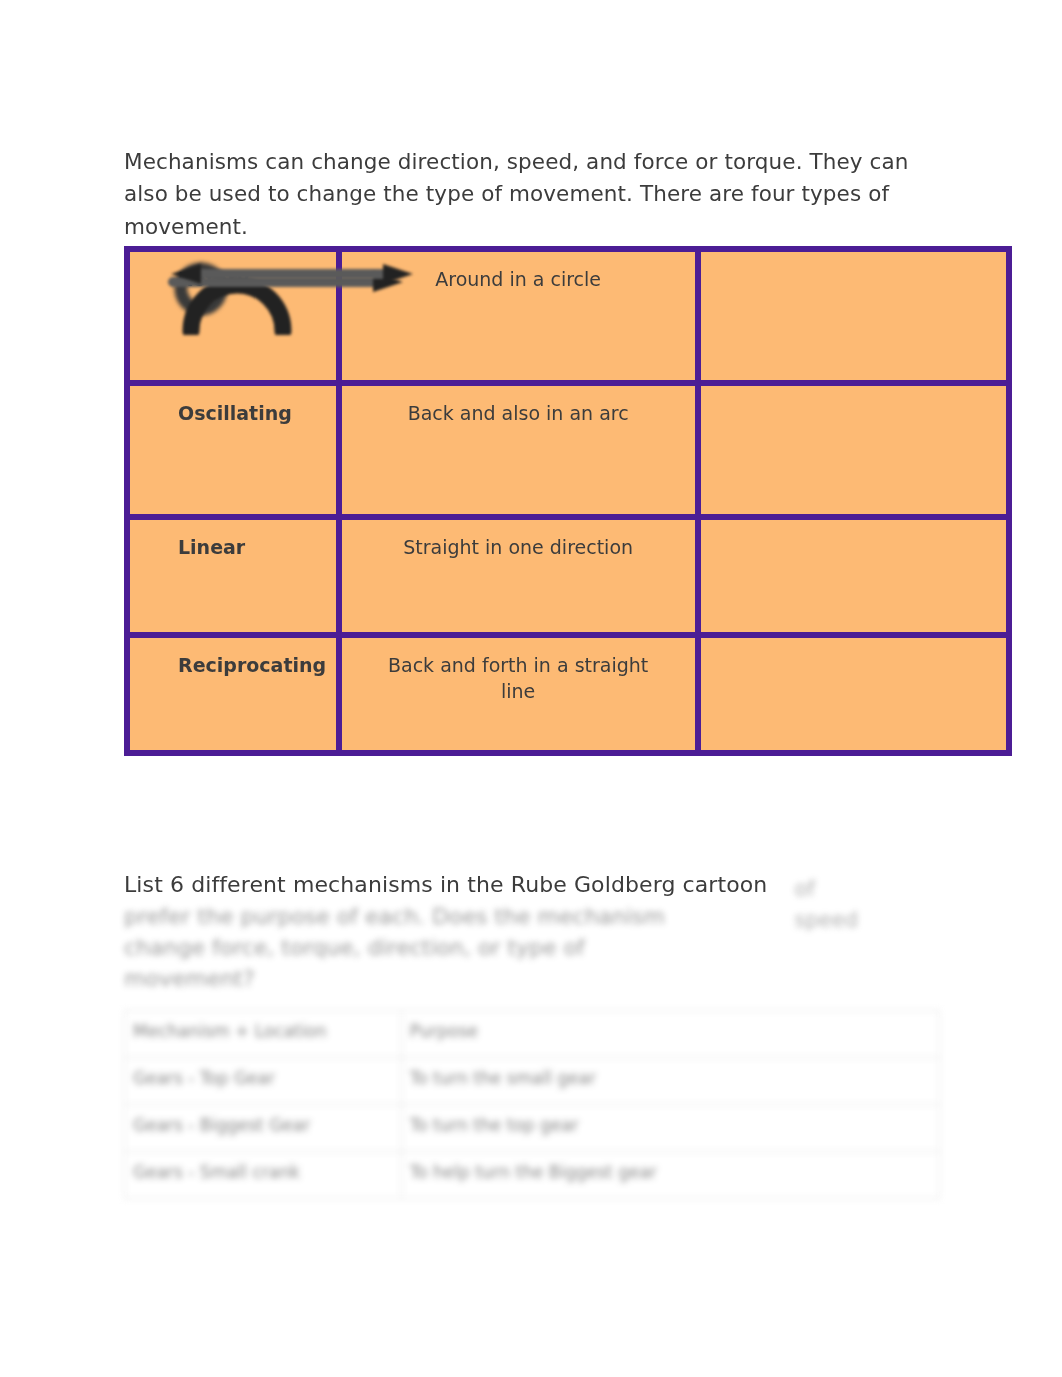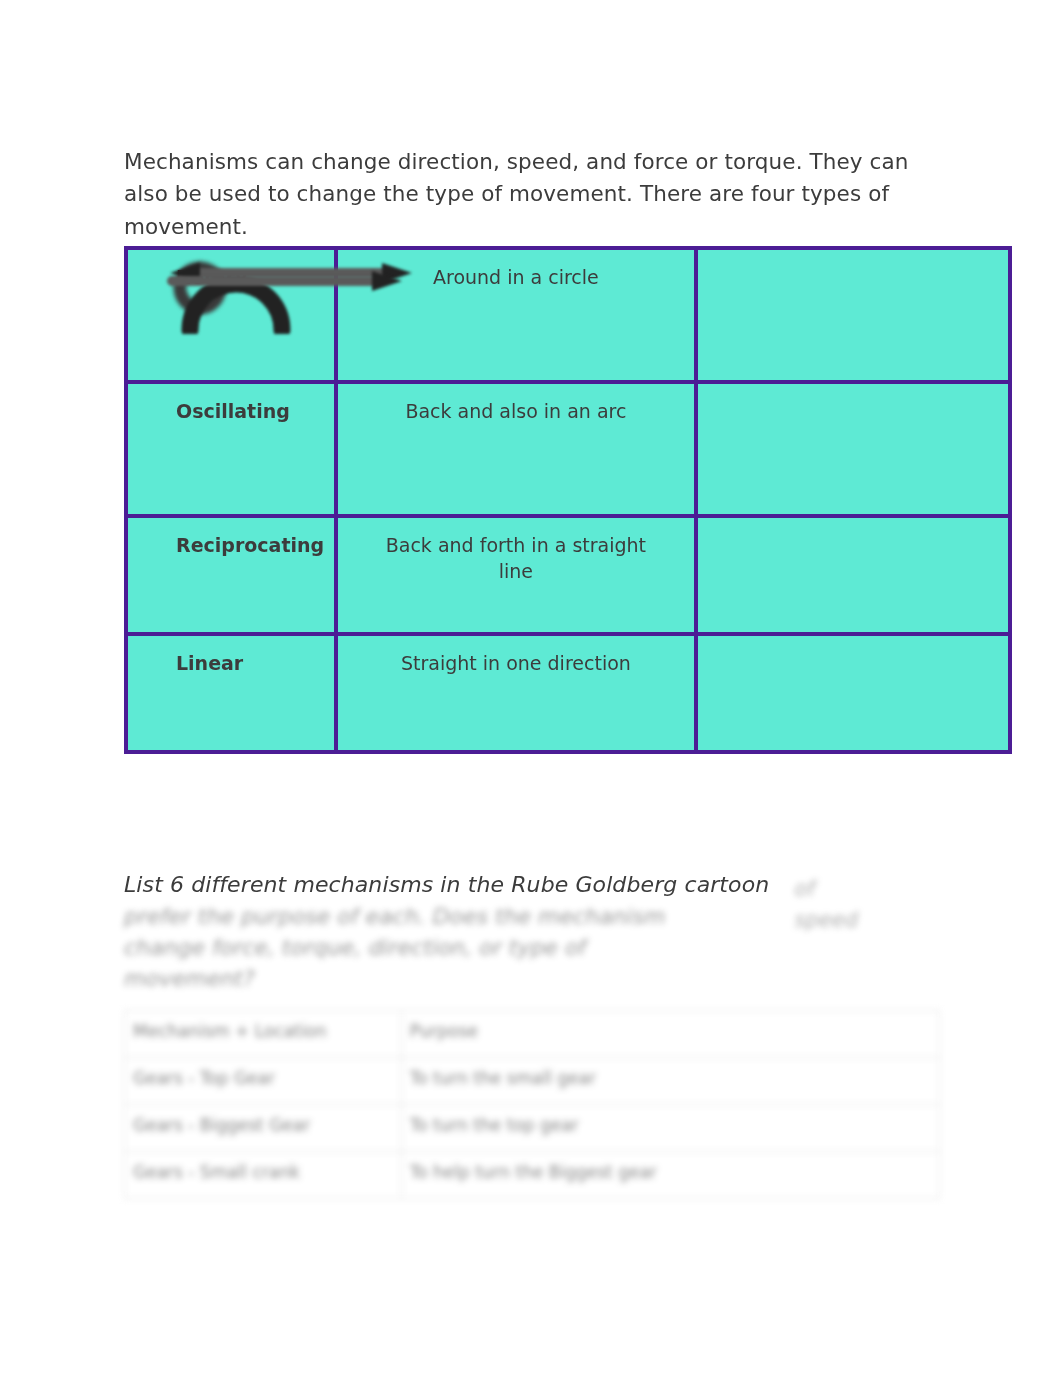--- a/index.html
+++ b/index.html
@@ -40,24 +40,24 @@
   
   .table-movements {
     position: absolute;
     left: 124px;
     top: 246px;
     width: 888px;
     border-collapse: collapse;
     background: #ffffff;
   }
   .table-movements td {
-    border: 4px solid #4c1d95;
+    border: 6px solid #4c1d95;
     padding: 0;
     vertical-align: top;
-    background: #5eead4;
+    background: #fdba74;
   }
   .tm-row-tall { height: 134px; }
   .tm-row-short { height: 118px; }
 
   .col-type   { width: 206px; font-weight: bold; }
   .col-desc   { width: 362px; }
   .col-icon   { width: 318px; }
 
   .cell-type {
     font-size: 19px;
@@ -84,21 +84,20 @@
   
   .blur-soft { filter: blur(1.6px); }
   .blur-mid  { filter: blur(2.2px); }
 
   
   .heading-block {
     position: absolute;
     left: 124px;
     top: 870px;
     width: 830px;
-    font-style: italic;
   }
   .heading-line1 {
     font-size: 22px;
     line-height: 30px;
     color: #3c3c3c;
     letter-spacing: 0.1px;
     white-space: nowrap;
   }
   .heading-rest {
     font-size: 22px;
@@ -185,48 +184,48 @@
           <div class="icon-wrap icon-arc blur-soft">
             <svg width="120" height="76" viewBox="0 0 120 76" aria-hidden="true">
               <path d="M14 72 A46 46 0 0 1 106 72" fill="none" stroke="#222222" stroke-width="17" stroke-linecap="round"></path>
             </svg>
           </div>
         </td>
       </tr>
 
       <tr class="tm-row-short">
         <td class="col-type">
+          <div class="cell-type">Linear</div>
+        </td>
+        <td class="col-desc">
+          <div class="cell-desc">Straight in one direction</div>
+        </td>
+        <td class="col-icon">
+          <div class="icon-wrap icon-linear blur-soft">
+            <svg width="240" height="26" viewBox="0 0 240 26" aria-hidden="true">
+              <line x1="6" y1="13" x2="214" y2="13" stroke="#5a5a5a" stroke-width="10" stroke-linecap="round"></line>
+              <path d="M206 3 L236 13 L206 23 Z" fill="#222222"></path>
+            </svg>
+          </div>
+        </td>
+      </tr>
+
+      <tr class="tm-row-short">
+        <td class="col-type">
           <div class="cell-type">Reciprocating</div>
         </td>
         <td class="col-desc">
           <div class="cell-desc">Back and forth in a straight line</div>
         </td>
         <td class="col-icon">
           <div class="icon-wrap icon-recip blur-soft">
             <svg width="250" height="26" viewBox="0 0 250 26" aria-hidden="true">
               <line x1="26" y1="13" x2="224" y2="13" stroke="#5a5a5a" stroke-width="10" stroke-linecap="round"></line>
               <path d="M34 3 L4 13 L34 23 Z" fill="#222222"></path>
               <path d="M216 3 L246 13 L216 23 Z" fill="#222222"></path>
-            </svg>
-          </div>
-        </td>
-      </tr>
-
-      <tr class="tm-row-short">
-        <td class="col-type">
-          <div class="cell-type">Linear</div>
-        </td>
-        <td class="col-desc">
-          <div class="cell-desc">Straight in one direction</div>
-        </td>
-        <td class="col-icon">
-          <div class="icon-wrap icon-linear blur-soft">
-            <svg width="240" height="26" viewBox="0 0 240 26" aria-hidden="true">
-              <line x1="6" y1="13" x2="214" y2="13" stroke="#5a5a5a" stroke-width="10" stroke-linecap="round"></line>
-              <path d="M206 3 L236 13 L206 23 Z" fill="#222222"></path>
             </svg>
           </div>
         </td>
       </tr>
     </tbody>
   </table>
 
   <div class="heading-block">
     <div class="heading-line1">List 6 different mechanisms in the Rube Goldberg cartoon</div>
     <div class="heading-rest">prefer the purpose of each. Does the mechanism change force, torque, direction, or type of movement?</div>

